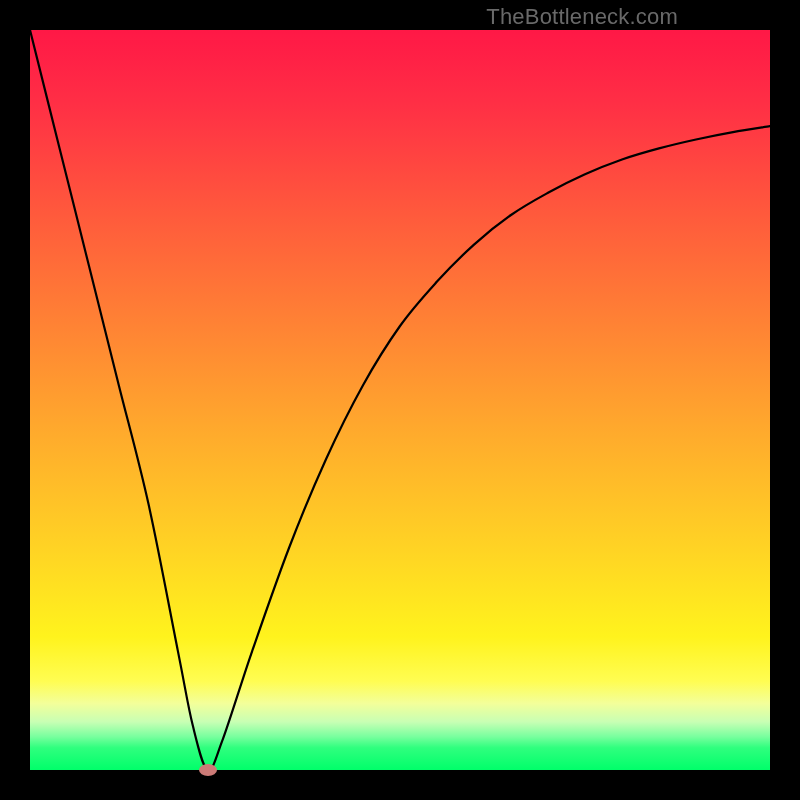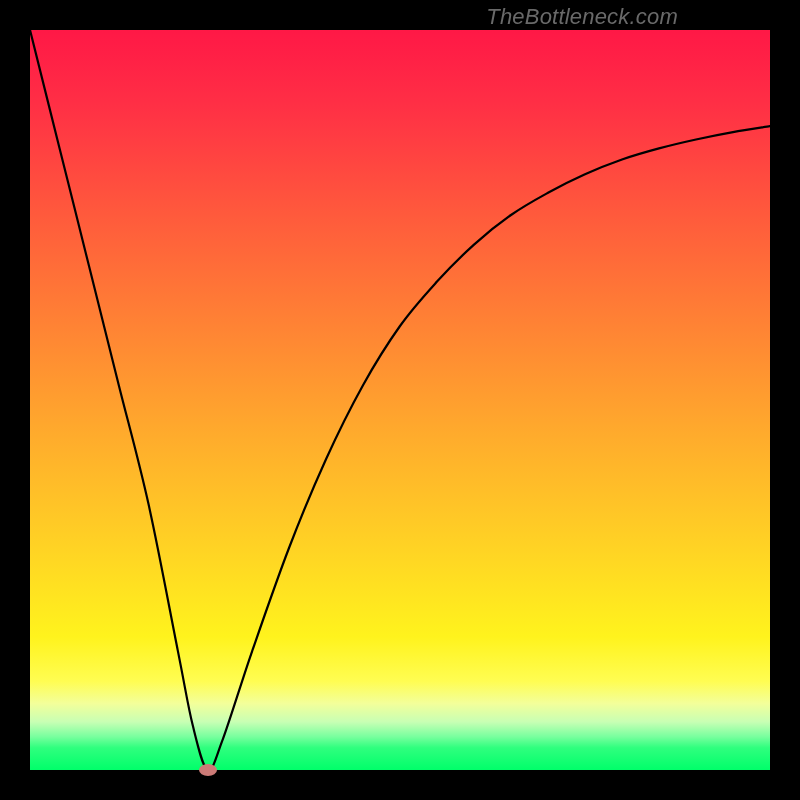--- a/index.html
+++ b/index.html
@@ -8,21 +8,20 @@
     width: 800px;
     height: 800px;
     overflow: hidden;
     background: #000000;
     font-family: Arial, Helvetica, sans-serif;
   }
   .container {
     position: relative;
     width: 688px;
     height: 800px;
-    font-style: italic;
   }
   .watermark {
     position: absolute;
     top: 4px;
     right: 10px;
     color: #696969;
     font-size: 22px;
     font-weight: 500;
     letter-spacing: 0.2px;
     z-index: 10;

